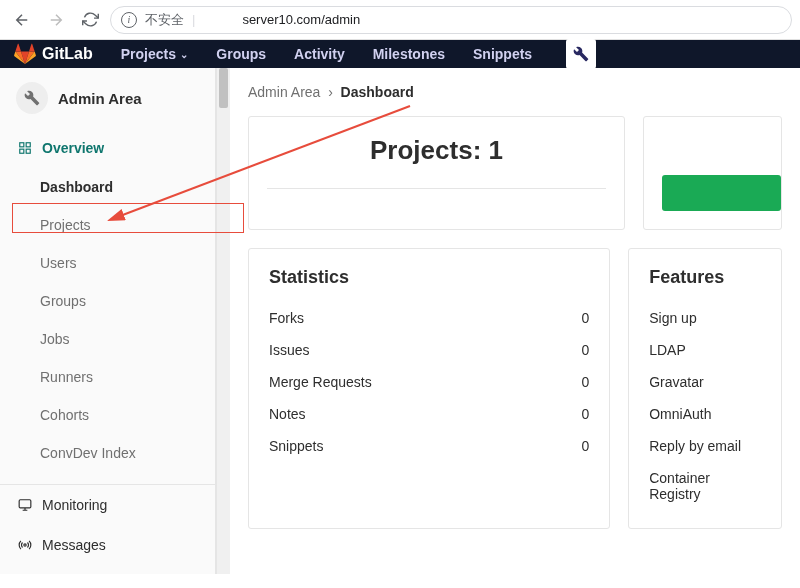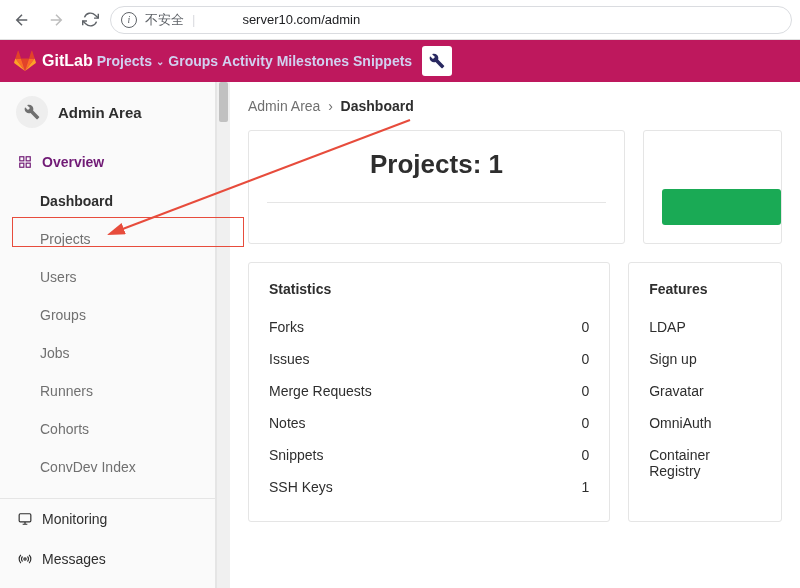--- a/index.html
+++ b/index.html
@@ -9,35 +9,35 @@
     .browser-bar { height: 40px; display: flex; align-items: center; padding: 0 8px; gap: 6px; border-bottom: 1px solid #e0e0e0; }
     .nav-btn { width: 28px; height: 28px; display: flex; align-items: center; justify-content: center; color: #5f6368; cursor: pointer; border-radius: 14px; }
     .nav-btn.disabled { color: #bdbdbd; }
     .url-bar { flex: 1; display: flex; align-items: center; height: 28px; border: 1px solid #dadce0; border-radius: 14px; padding: 0 10px; gap: 8px; color: #5f6368; font-size: 13px; }
     .url-info-icon { width: 16px; height: 16px; border: 1px solid #5f6368; border-radius: 50%; display: flex; align-items: center; justify-content: center; font-size: 10px; font-style: italic; font-family: serif; }
     .url-warn { color: #5f6368; }
     .url-sep { color: #dadce0; }
     .url-text { color: #202124; margin-left: 39px; }
 
     
-    .topnav { height: 42px; background: #be185d; display: flex; align-items: center; padding: 0 14px; gap: 4px; color: #fff; }
+    .topnav { height: 28px; background: #0f172a; display: flex; align-items: center; padding: 0 14px; gap: 28px; color: #fff; }
     .logo-wrap { display: flex; align-items: center; gap: 6px; font-weight: 600; font-size: 16px; }
     .logo-svg { width: 22px; height: 22px; }
     .nav-link { color: #d1d1f0; font-size: 14px; font-weight: 600; cursor: pointer; display: flex; align-items: center; gap: 4px; }
     .chev { font-size: 10px; }
     .wrench-btn { width: 30px; height: 30px; background: #fff; border-radius: 3px; display: flex; align-items: center; justify-content: center; color: #292961; margin-left: 6px; }
 
     
     .workspace { display: flex; height: calc(588px - 40px - 42px); position: relative; }
 
     
     .sidebar { width: 216px; background: #fafafa; border-right: 1px solid #e5e5e5; overflow-y: auto; }
     .sidebar-header { display: flex; align-items: center; gap: 10px; padding: 14px 16px; font-weight: 600; font-size: 15px; color: #2e2e2e; }
     .sidebar-header .circle { width: 32px; height: 32px; border-radius: 50%; background: #eee; display: flex; align-items: center; justify-content: center; }
-    .section-title { display: flex; align-items: center; gap: 10px; padding: 12px 18px; color: #701a75; font-weight: 600; font-size: 14px; cursor: pointer; }
+    .section-title { display: flex; align-items: center; gap: 10px; padding: 12px 18px; color: #0f766e; font-weight: 600; font-size: 14px; cursor: pointer; }
     .sub-item { padding: 11px 18px 11px 40px; color: #707070; font-size: 14px; cursor: pointer; position: relative; }
     .sub-item.active { color: #2e2e2e; font-weight: 600; }
     .annot-box { position: absolute; border: 1px solid #e74c3c; pointer-events: none; }
 
     
     .scroll-track { width: 14px; background: #f0f0f0; border-left: 1px solid #e5e5e5; position: relative; }
     .scroll-thumb { position: absolute; top: 0; left: 2px; right: 2px; height: 40px; background: #c1c1c1; border-radius: 2px; }
 
     
     .main { flex: 1; background: #fff; padding: 0 18px 18px 18px; overflow: hidden; }
@@ -47,21 +47,21 @@
     .card { border: 1px solid #e5e5e5; border-radius: 3px; padding: 18px; }
     .card.proj { width: 380px; text-align: center; }
     .card.proj h2 { font-size: 26px; font-weight: 700; padding-bottom: 22px; border-bottom: 1px solid #e5e5e5; margin-bottom: 22px; }
     .btn-green { display: block; background: #1aaa55; color: #fff; text-align: center; padding: 9px 0; border-radius: 3px; font-weight: 600; font-size: 14px; cursor: pointer; }
     .card.side { width: 140px; padding: 18px 0 18px 18px; }
 
     .stats-row { display: flex; gap: 18px; margin-top: 18px; }
     .stats-card { border: 1px solid #e5e5e5; border-radius: 3px; padding: 18px 20px; }
     .stats-card.left { width: 380px; }
     .stats-card.right { width: 160px; }
-    .stats-card h3 { font-size: 14px; font-weight: 600; margin-bottom: 14px; }
+    .stats-card h3 { font-size: 18px; font-weight: 600; margin-bottom: 14px; }
     .stat-line { display: flex; justify-content: space-between; padding: 8px 0; font-size: 14px; color: #2e2e2e; }
     .feat-line { padding: 8px 0; font-size: 14px; color: #2e2e2e; }
 
     
     .arrow-svg { position: absolute; pointer-events: none; z-index: 50; }
   </style>
 </head>
 <body>
 
 <div class="browser-bar">
@@ -198,33 +198,30 @@
               <span>0</span>
             </div>
             <div class="stat-line">
               <span>Notes</span>
               <span>0</span>
             </div>
             <div class="stat-line">
               <span>Snippets</span>
               <span>0</span>
             </div>
-            <div class="stat-line">
-              <span>SSH Keys</span>
-              <span>1</span>
-            </div>
           </div>
       </div>
       <div class="stats-card right">
         <h3>Features</h3>
         <div id="feat-list">
+            <div class="feat-line">Sign up</div>
             <div class="feat-line">LDAP</div>
-            <div class="feat-line">Sign up</div>
             <div class="feat-line">Gravatar</div>
             <div class="feat-line">OmniAuth</div>
+            <div class="feat-line">Reply by email</div>
             <div class="feat-line">Container Registry</div>
           </div>
       </div>
     </div>
   </div>
 
   <div class="annot-box" style="left:12px; top:135px; width:232px; height:30px;"></div>
 
   <svg class="arrow-svg" style="left:100px; top:30px; width:320px; height:130px;" viewBox="0 0 320 130">
     <defs>

